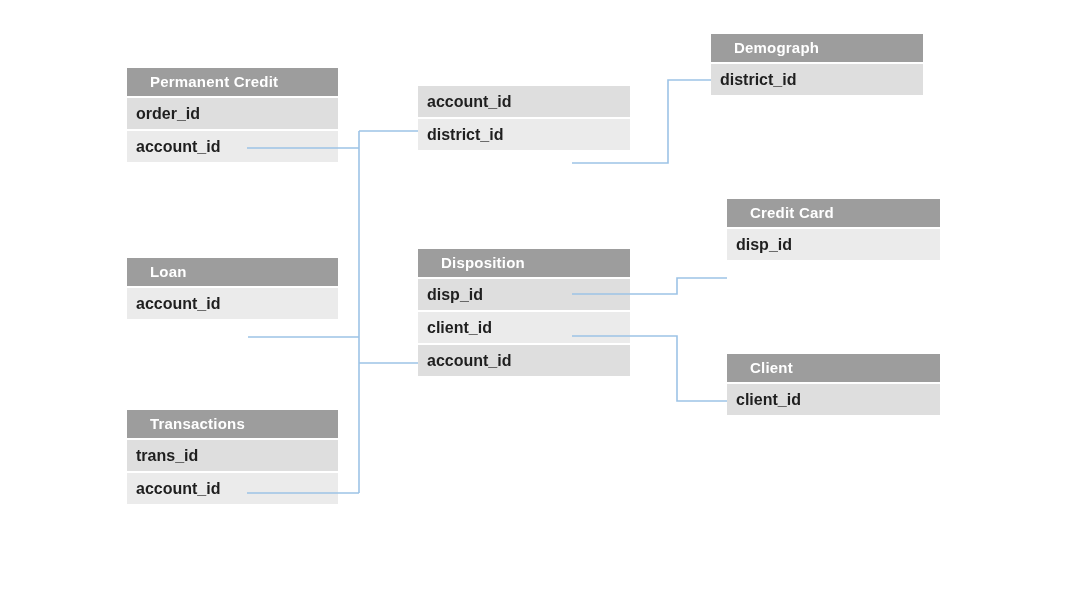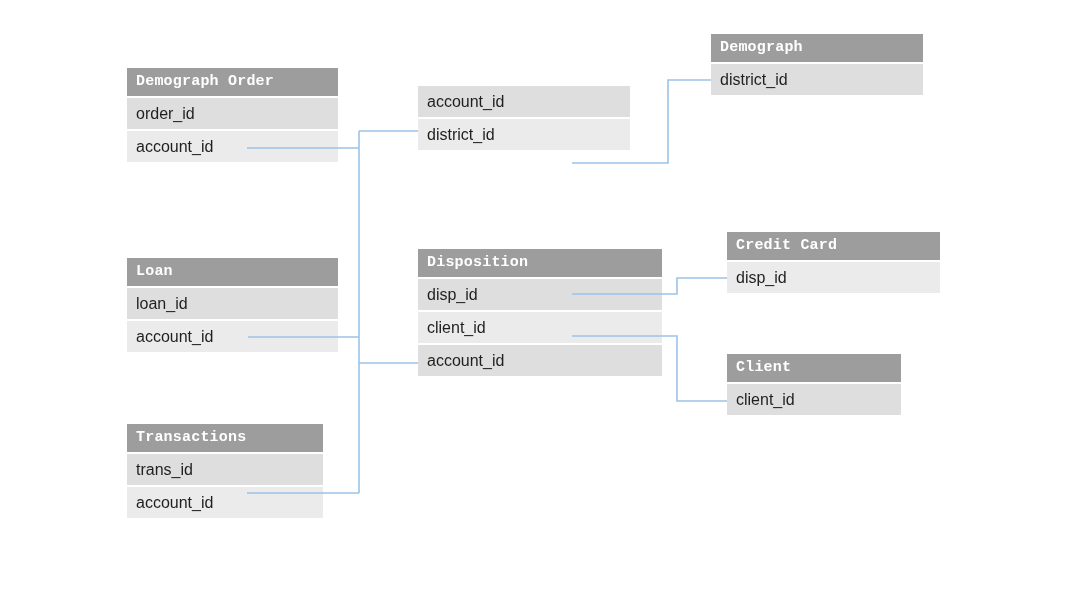--- a/index.html
+++ b/index.html
@@ -35,84 +35,83 @@
     z-index: 1;
   }
 
   .db-table {
     position: absolute;
   }
 
   .db-table-header {
     height: 28px;
     line-height: 28px;
-    padding-left: 9px;
+    padding-left: 23px;
     background: var(--header-bg, #9d9d9d);
     color: var(--header-text, #ffffff);
     font-size: 15px;
     font-weight: bold;
     letter-spacing: 0.2px;
     white-space: nowrap;
     overflow: hidden;
-    font-family: Liberation Mono, monospace;
   }
 
   .db-table-row {
     height: 31px;
     line-height: 31px;
     margin-top: 2px;
     padding-left: 9px;
     font-size: 16px;
     color: var(--row-text, #1f1f1f);
     white-space: nowrap;
     overflow: hidden;
+    font-weight: bold;
   }
 
   .row-dark  { background: var(--row-dark-bg, #dedede); }
   .row-light { background: var(--row-light-bg, #ebebeb); }
 </style>
 </head>
 <body>
 
 <div class="canvas" id="diagram">
   <div id="tables-layer">
       <div class="db-table" style="left: 127px; top: 68px; width: 211px;">
-        <div class="db-table-header">Demograph Order</div>
+        <div class="db-table-header">Permanent Credit</div>
         <div class="db-table-row row-dark">order_id</div>
         <div class="db-table-row row-light">account_id</div>
       </div>
       <div class="db-table" style="left: 127px; top: 258px; width: 211px; border-radius: 32px;">
         <div class="db-table-header">Loan</div>
-        <div class="db-table-row row-dark">loan_id</div>
         <div class="db-table-row row-light">account_id</div>
       </div>
-      <div class="db-table" style="left: 127px; top: 424px; width: 196px;">
+      <div class="db-table" style="left: 127px; top: 410px; width: 211px;">
         <div class="db-table-header">Transactions</div>
         <div class="db-table-row row-dark">trans_id</div>
         <div class="db-table-row row-light">account_id</div>
       </div>
       <div class="db-table" style="left: 418px; top: 84px; width: 212px;">
         <div class="db-table-row row-dark">account_id</div>
         <div class="db-table-row row-light">district_id</div>
       </div>
-      <div class="db-table" style="left: 418px; top: 249px; width: 244px;">
+      <div class="db-table" style="left: 418px; top: 249px; width: 212px;">
         <div class="db-table-header">Disposition</div>
         <div class="db-table-row row-dark">disp_id</div>
         <div class="db-table-row row-light">client_id</div>
         <div class="db-table-row row-dark">account_id</div>
       </div>
       <div class="db-table" style="left: 711px; top: 34px; width: 212px;">
         <div class="db-table-header">Demograph</div>
         <div class="db-table-row row-dark">district_id</div>
       </div>
-      <div class="db-table" style="left: 727px; top: 199px; width: 213px; margin-top: 33px;">
+      <div class="db-table" style="left: 727px; top: 199px; width: 213px;">
         <div class="db-table-header">Credit Card</div>
         <div class="db-table-row row-light">disp_id</div>
       </div>
-      <div class="db-table" style="left: 727px; top: 354px; width: 174px;">
+      <div class="db-table" style="left: 727px; top: 354px; width: 213px;">
         <div class="db-table-header">Client</div>
         <div class="db-table-row row-dark">client_id</div>
       </div>
     </div>
   <svg id="connector-layer" width="1080" height="608" viewBox="0 0 1080 608">
       <polyline points="247,148 359,148" fill="none" stroke="#9dc3e6" stroke-width="1.6"></polyline>
       <polyline points="248,337 359,337" fill="none" stroke="#9dc3e6" stroke-width="1.6"></polyline>
       <polyline points="247,493 359,493" fill="none" stroke="#9dc3e6" stroke-width="1.6"></polyline>
       <polyline points="359,131 359,493" fill="none" stroke="#9dc3e6" stroke-width="1.6"></polyline>
       <polyline points="359,131 418,131" fill="none" stroke="#9dc3e6" stroke-width="1.6"></polyline>

